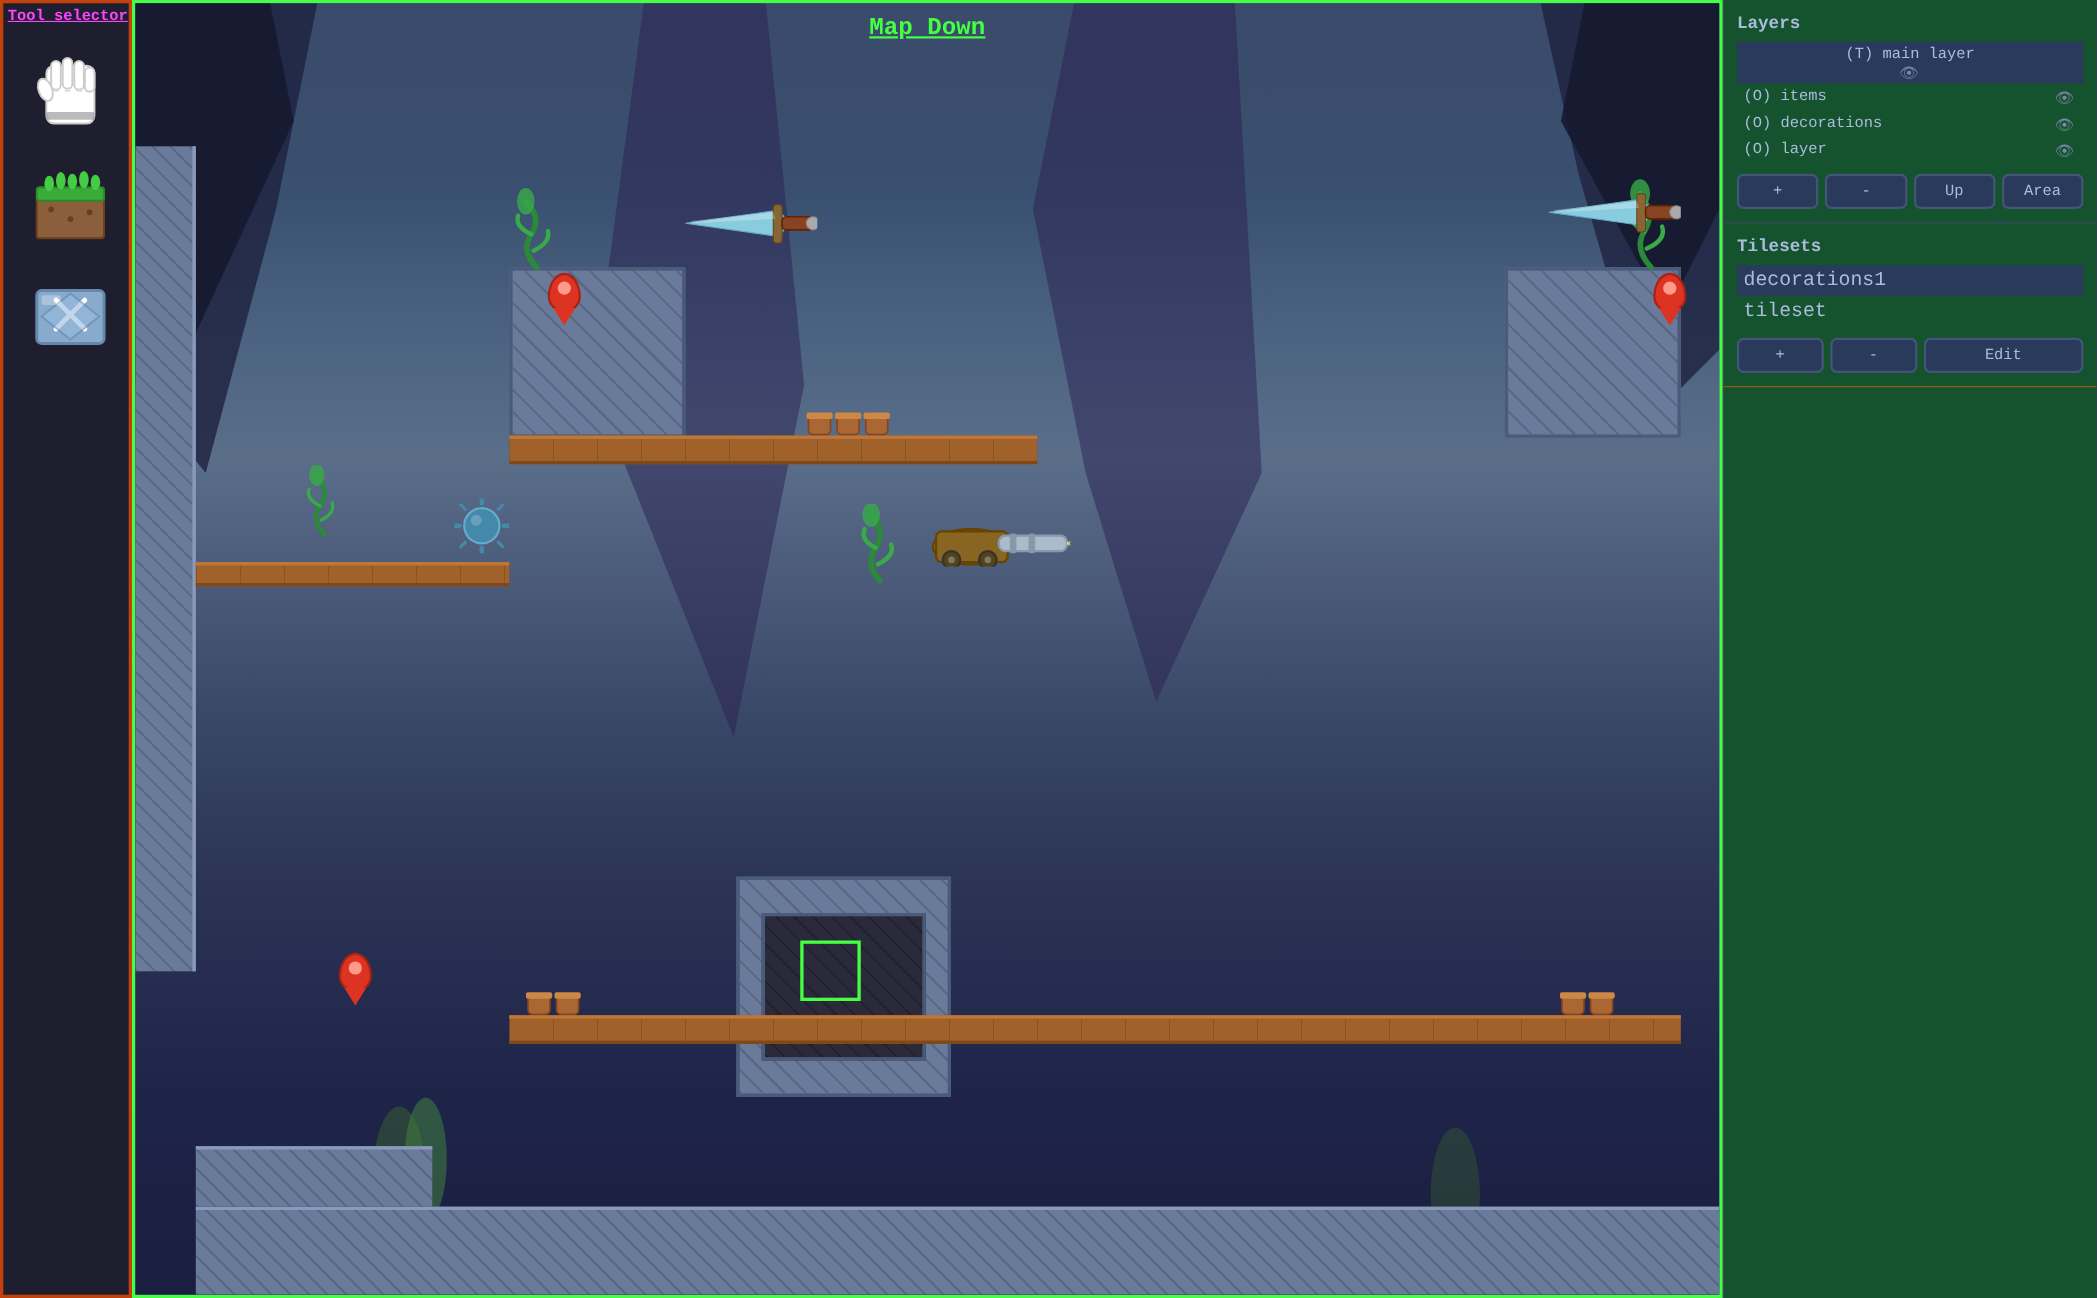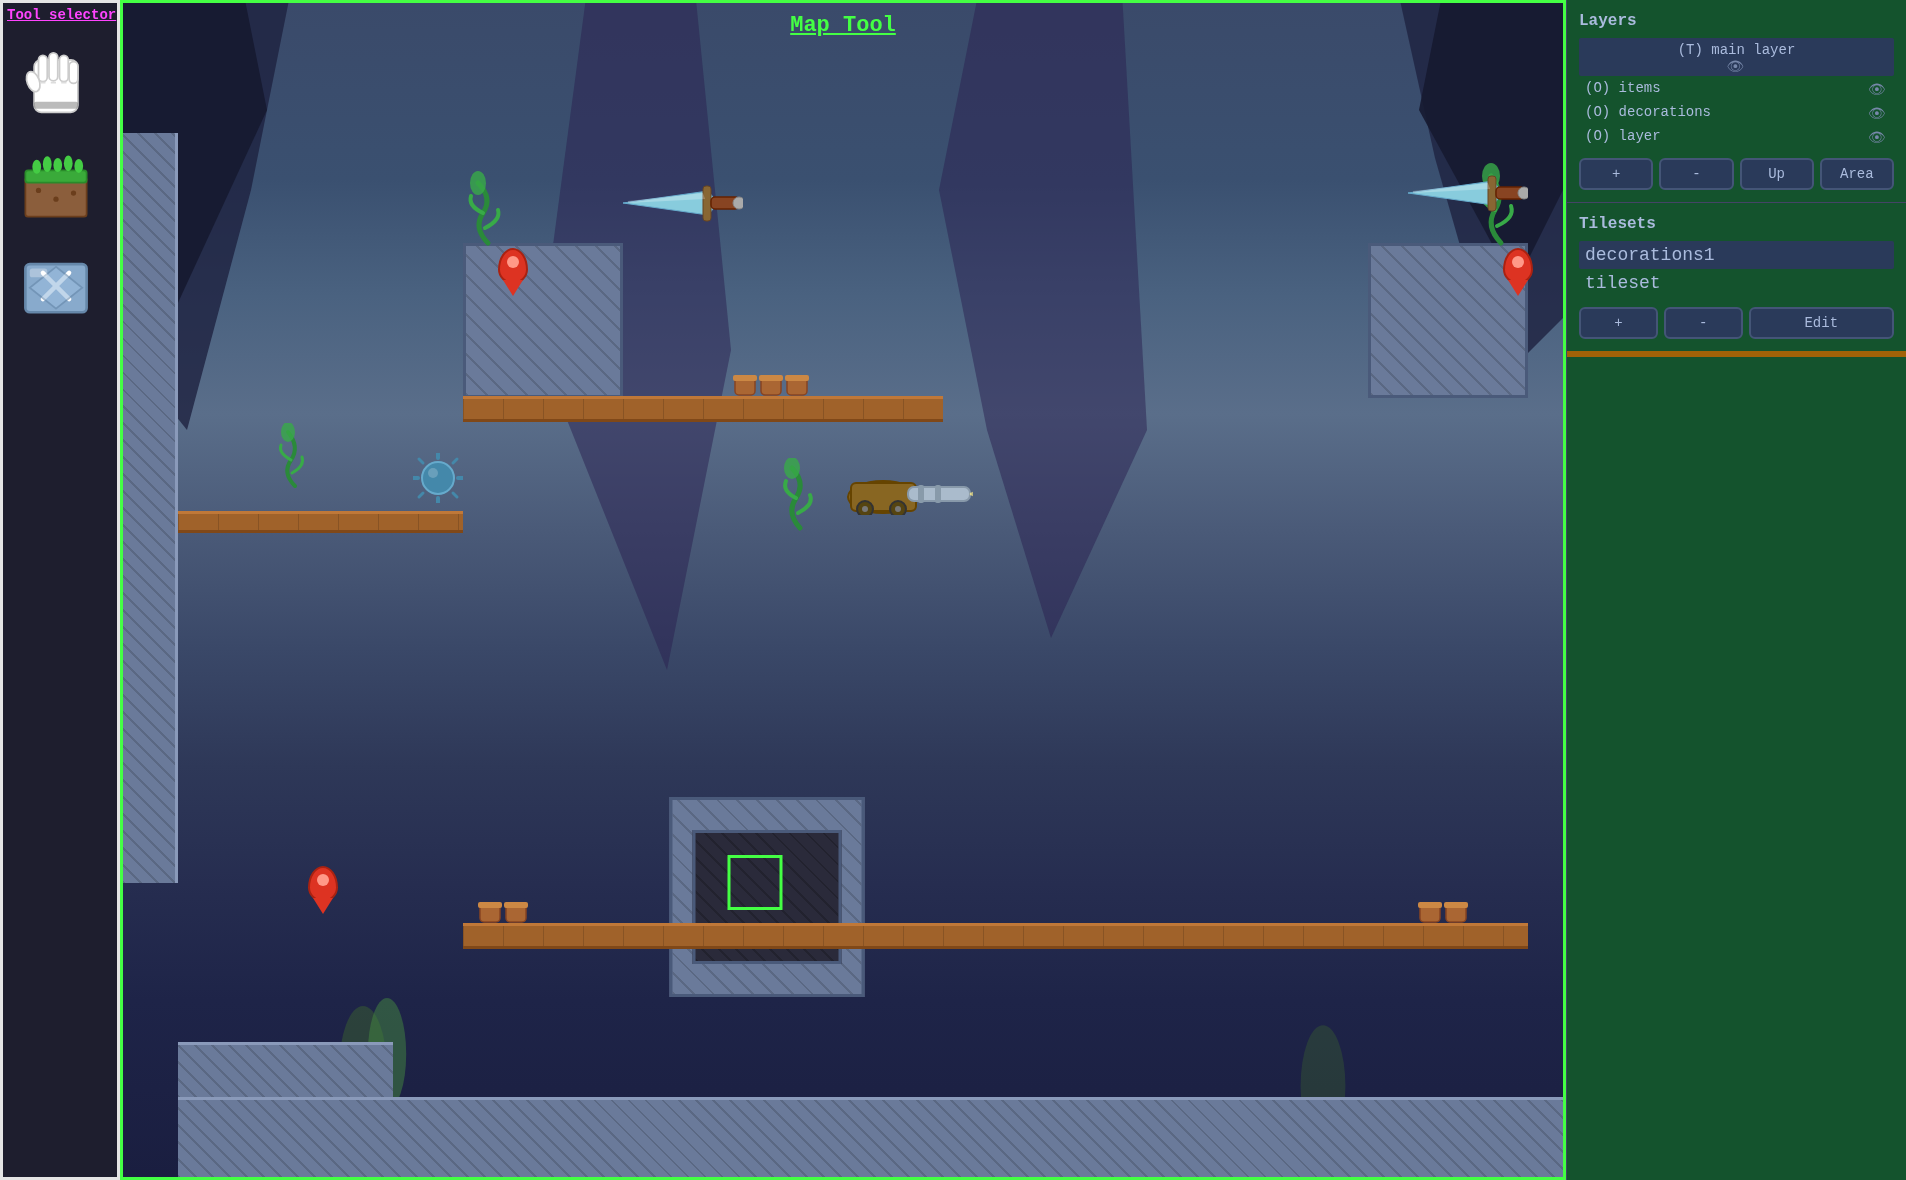--- a/index.html
+++ b/index.html
@@ -10,24 +10,24 @@
       font-family: 'Courier New', monospace;
       overflow: hidden;
       display: flex;
     }
 
     
     #tool-selector {
       width: 120px;
       height: 100%;
       background: #1e1e2e;
-      border: 3px solid #e5e5e5;
+      border: 3px solid #c2410c;
       display: flex;
       flex-direction: column;
-      align-items: flex-start;
+      align-items: flex-end;
       padding: 8px;
       gap: 10px;
       flex-shrink: 0;
       position: relative;
       z-index: 10;
     }
     #tool-selector-label {
       position: absolute;
       top: 4px;
       left: 4px;
@@ -232,21 +232,21 @@
       color: #aabbdd;
       font-family: 'Courier New', monospace;
       font-size: 14px;
       cursor: pointer;
       text-align: center;
     }
 
     
     #tilesets-section {
       padding: 12px;
-      border-bottom: 6px solid #a16207;
+      border-bottom: 1px solid #a16207;
     }
     .tileset-item {
       color: #aabbdd;
       font-size: 18px;
       font-family: 'Courier New', monospace;
       padding: 4px 6px;
       cursor: pointer;
       border-radius: 2px;
     }
     .tileset-item.active { background: #2a3a5a; }
@@ -336,21 +336,21 @@
       <polygon points="40,18 70,42 40,66 10,42" fill="#99bbdd" stroke="#6688aa" stroke-width="2" opacity="0.6"></polygon>
 
       <rect x="10" y="20" width="20" height="10" rx="3" fill="rgba(255,255,255,0.3)"></rect>
     </svg>
   </div>
 </div>
 
 <div id="main-area">
 
   <div id="map-area">
-    <div id="map-area-label">Map Tool</div>
+    <div id="map-area-label">Map Down</div>
 
     <div id="map-canvas">
 
       <div class="bg-cave" style="
         background: linear-gradient(180deg,
           #3a4a6a 0%,
           #3a5070 15%,
           #4a6280 25%,
           #5a6e8a 35%,
           #4a5a78 45%,

